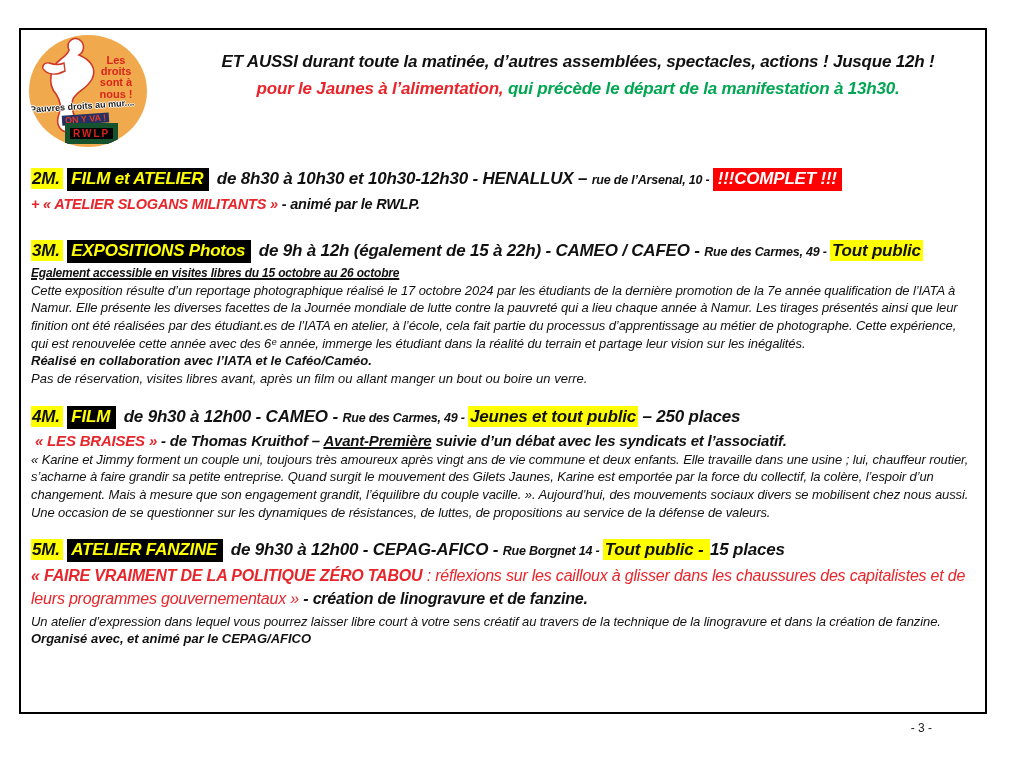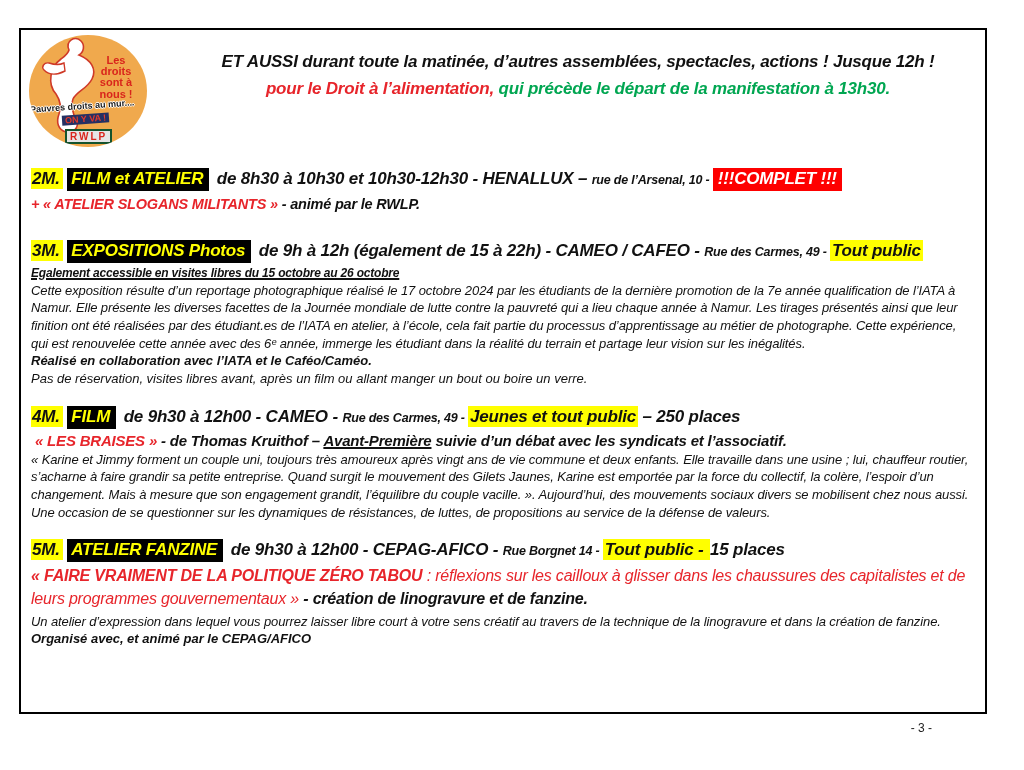--- a/index.html
+++ b/index.html
@@ -12,21 +12,21 @@
   .logo-circle{position:absolute;left:0;top:1px;width:118px;height:112px;border-radius:50%;
                background:#f0a94d;overflow:hidden;}
   .logo-fig{position:absolute;left:6px;top:2px;}
   .logo-slogan{position:absolute;right:5px;top:20px;width:52px;text-align:center;
                color:#d9251c;font-weight:bold;font-size:11px;line-height:1.02;font-style:normal;}
   .logo-mid{position:absolute;left:1px;top:66px;white-space:nowrap;color:#1c1c1c;font-weight:bold;
             font-size:9px;font-style:normal;transform:rotate(-4deg);
             text-shadow:-1px 0 #fff,1px 0 #fff,0 -1px #fff,0 1px #fff;}
   .logo-cta{position:absolute;left:33px;top:79px;color:#e33a2c;background:#253063;font-weight:bold;
             font-size:9px;font-style:normal;padding:0 3px;transform:rotate(-4deg);white-space:nowrap;}
-  .logo-brand{position:absolute;left:36px;bottom:3px;color:#d9251c;background:#e5e5e5;border:2px solid #14532d;
+  .logo-brand{position:absolute;left:36px;bottom:3px;color:#d9251c;background:#000000;border:5px solid #14532d;
               font-weight:bold;font-size:10px;font-style:normal;letter-spacing:2px;padding:0 3px;}
   
   .header{flex:1;text-align:center;padding-top:14px;font-weight:bold;font-size:17px;line-height:1.6;
           letter-spacing:-0.2px;}
   .hdr-red{color:#e7252b;}
   .red{color:#e7252b;}
   .green{color:#00a651;}
   
   .section{margin:0 2px;}
   .sec2{margin-top:20px;} .sec3{margin-top:25px;} .sec4{margin-top:18px;} .sec5{margin-top:18px;}
@@ -65,21 +65,21 @@
           </svg>
         </span>
         <span class="logo-slogan">Les droits sont à nous !</span>
         <span class="logo-mid">Pauvres droits au mur....</span>
         <span class="logo-cta">ON Y VA !</span>
         <span class="logo-brand">RWLP</span>
       </div>
     </div>
     <div class="header">
       <div>ET AUSSI durant toute la matinée, d’autres assemblées, spectacles, actions ! Jusque 12h !</div>
-      <div><span class="hdr-red">pour le Droit à l’alimentation,</span><span class="green"> qui précède le départ de la manifestation à 13h30.</span></div>
+      <div><span class="hdr-red">pour le Jaunes à l’alimentation,</span><span class="green"> qui précède le départ de la manifestation à 13h30.</span></div>
     </div>
   </div>
 
   <div class="section sec2">
     <div class="sec-head"><span class="num">2M.</span> <span class="titlebox">FILM et ATELIER</span><span> de 8h30 à 10h30 et 10h30-12h30 - HENALLUX – </span><span class="addr">rue de l’Arsenal, 10 -  </span> <span class="badge">!!!COMPLET !!!</span></div>
     <div class="desc"><span class="red">+ « ATELIER SLOGANS MILITANTS »</span><span> - animé par le RWLP.</span></div>
   </div>
 
   <div class="section sec3">
     <div class="sec-head"><span class="num">3M.</span> <span class="titlebox">EXPOSITIONS Photos</span><span> de 9h à 12h (également de 15 à 22h) - CAMEO / CAFEO - </span><span class="addr">Rue des Carmes, 49 -  </span> <span class="hl">Tout public</span></div>

